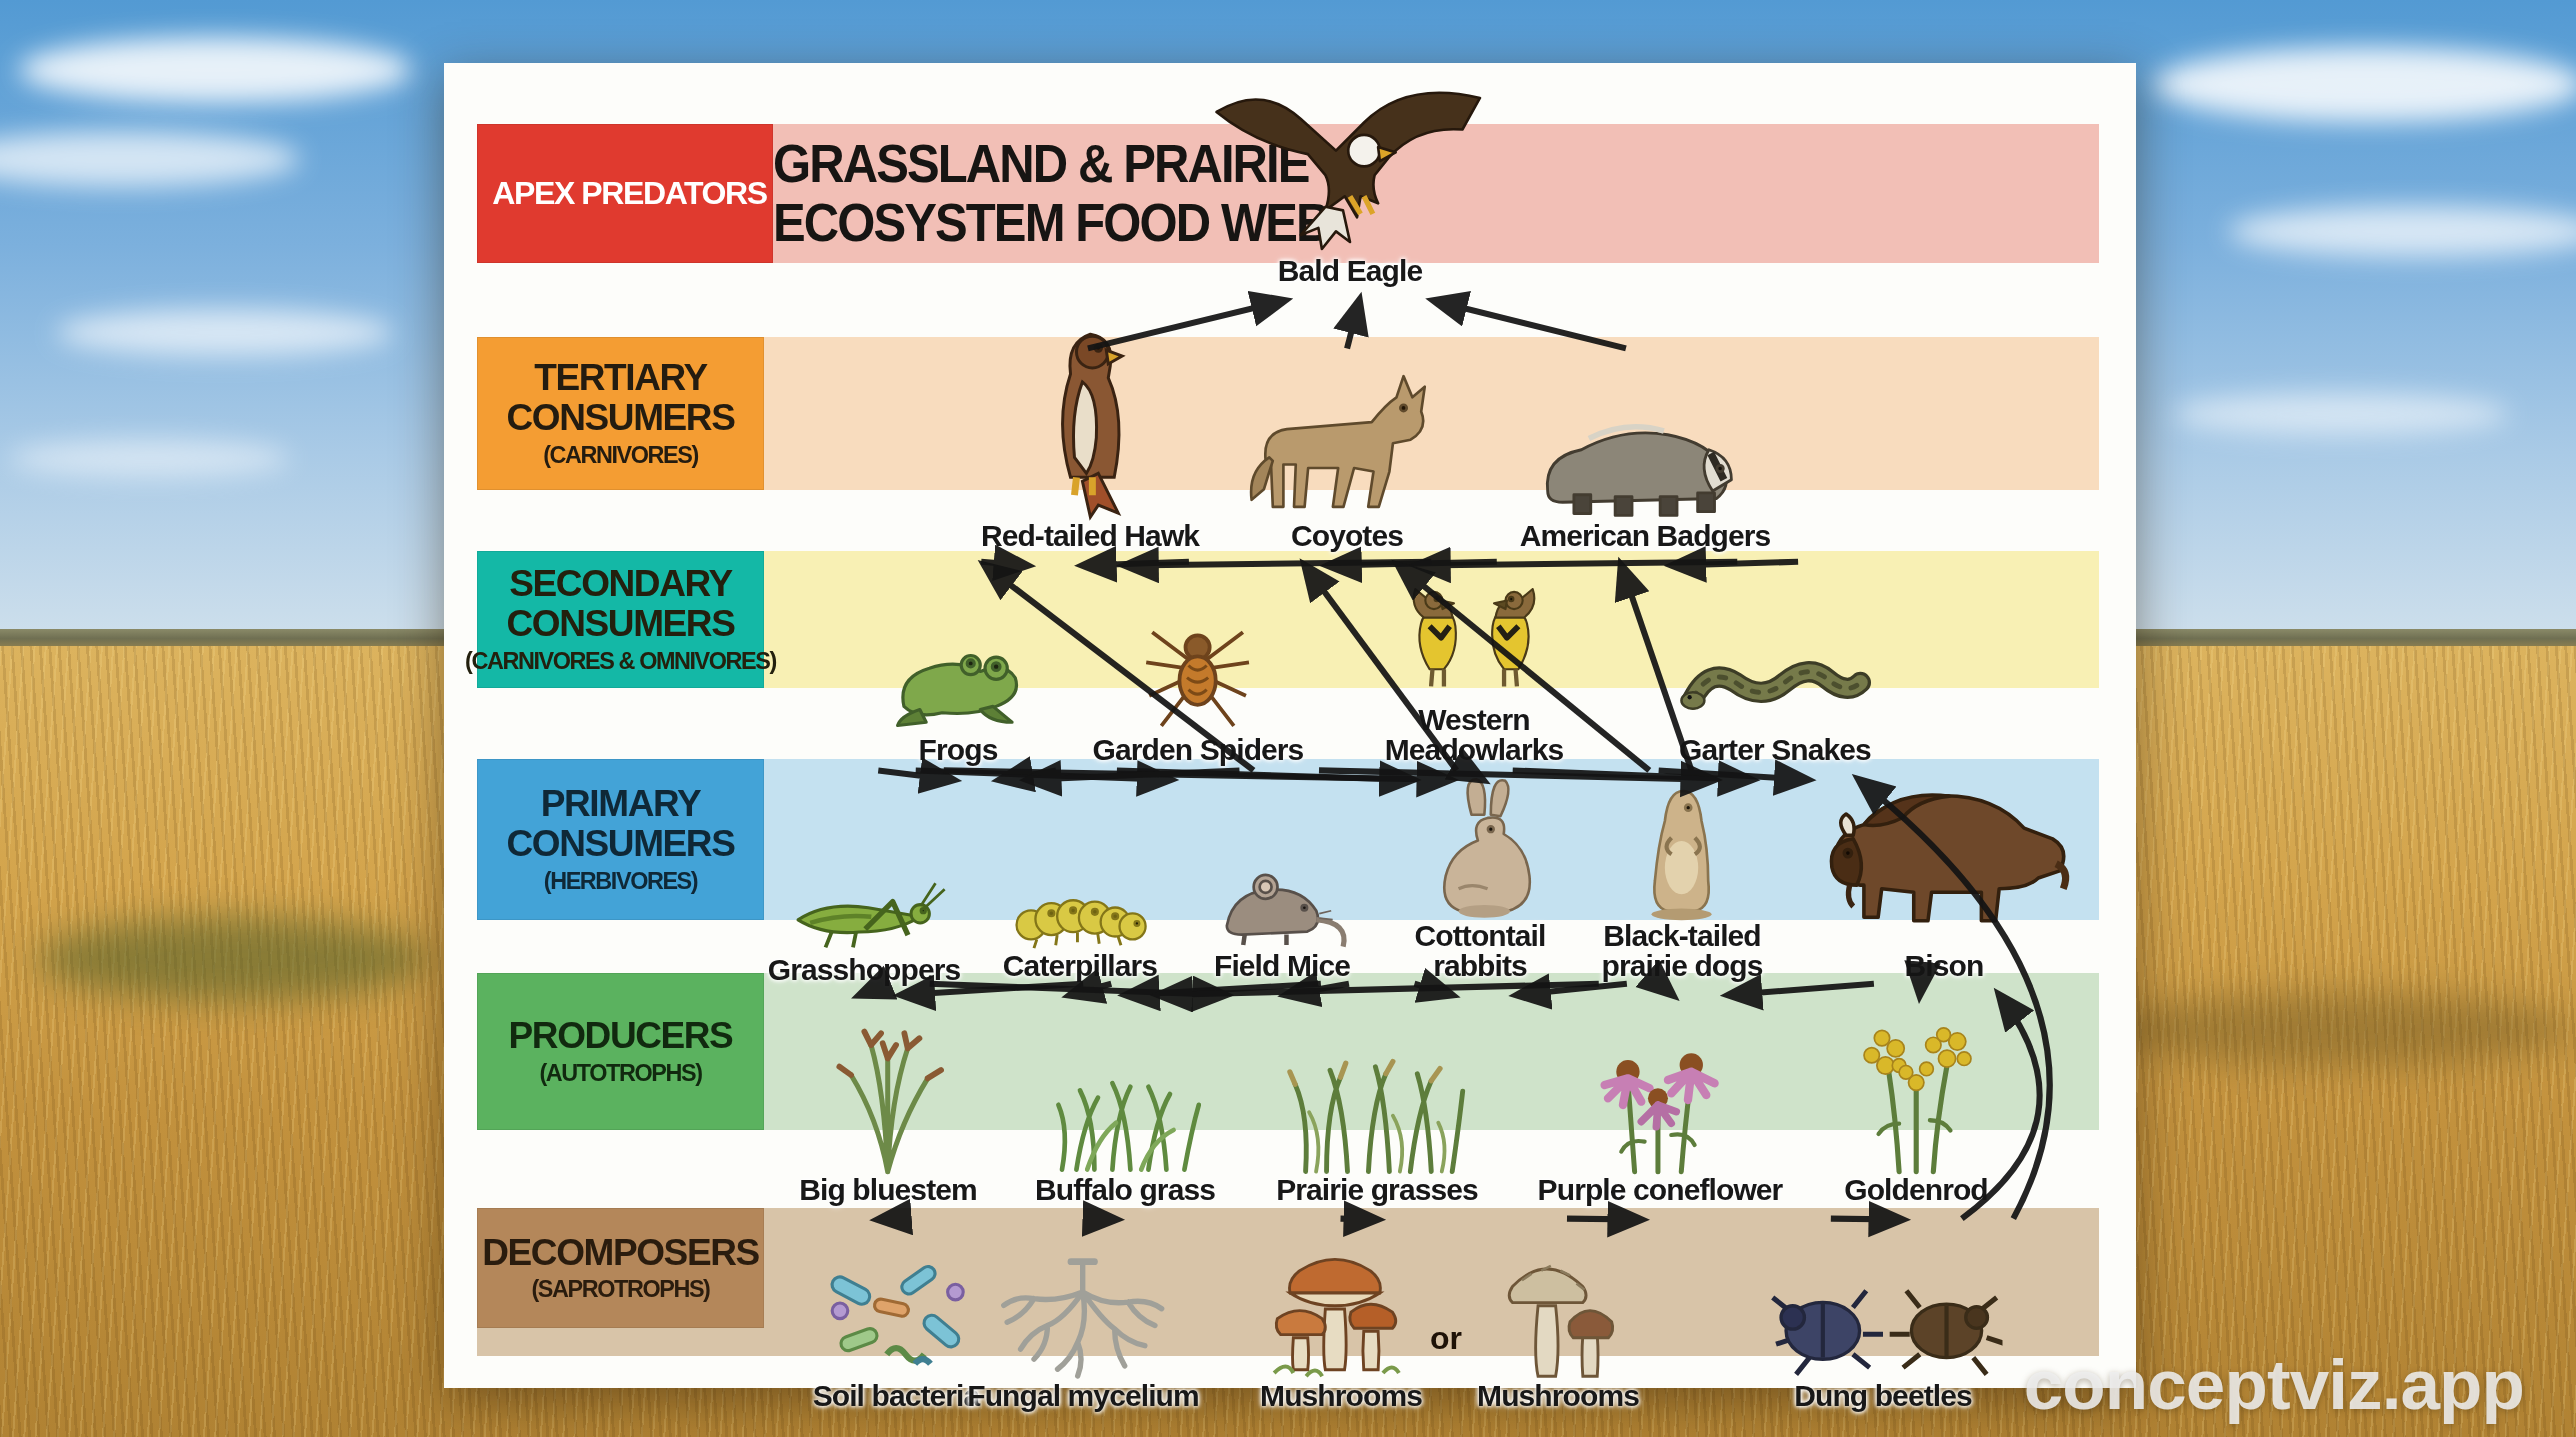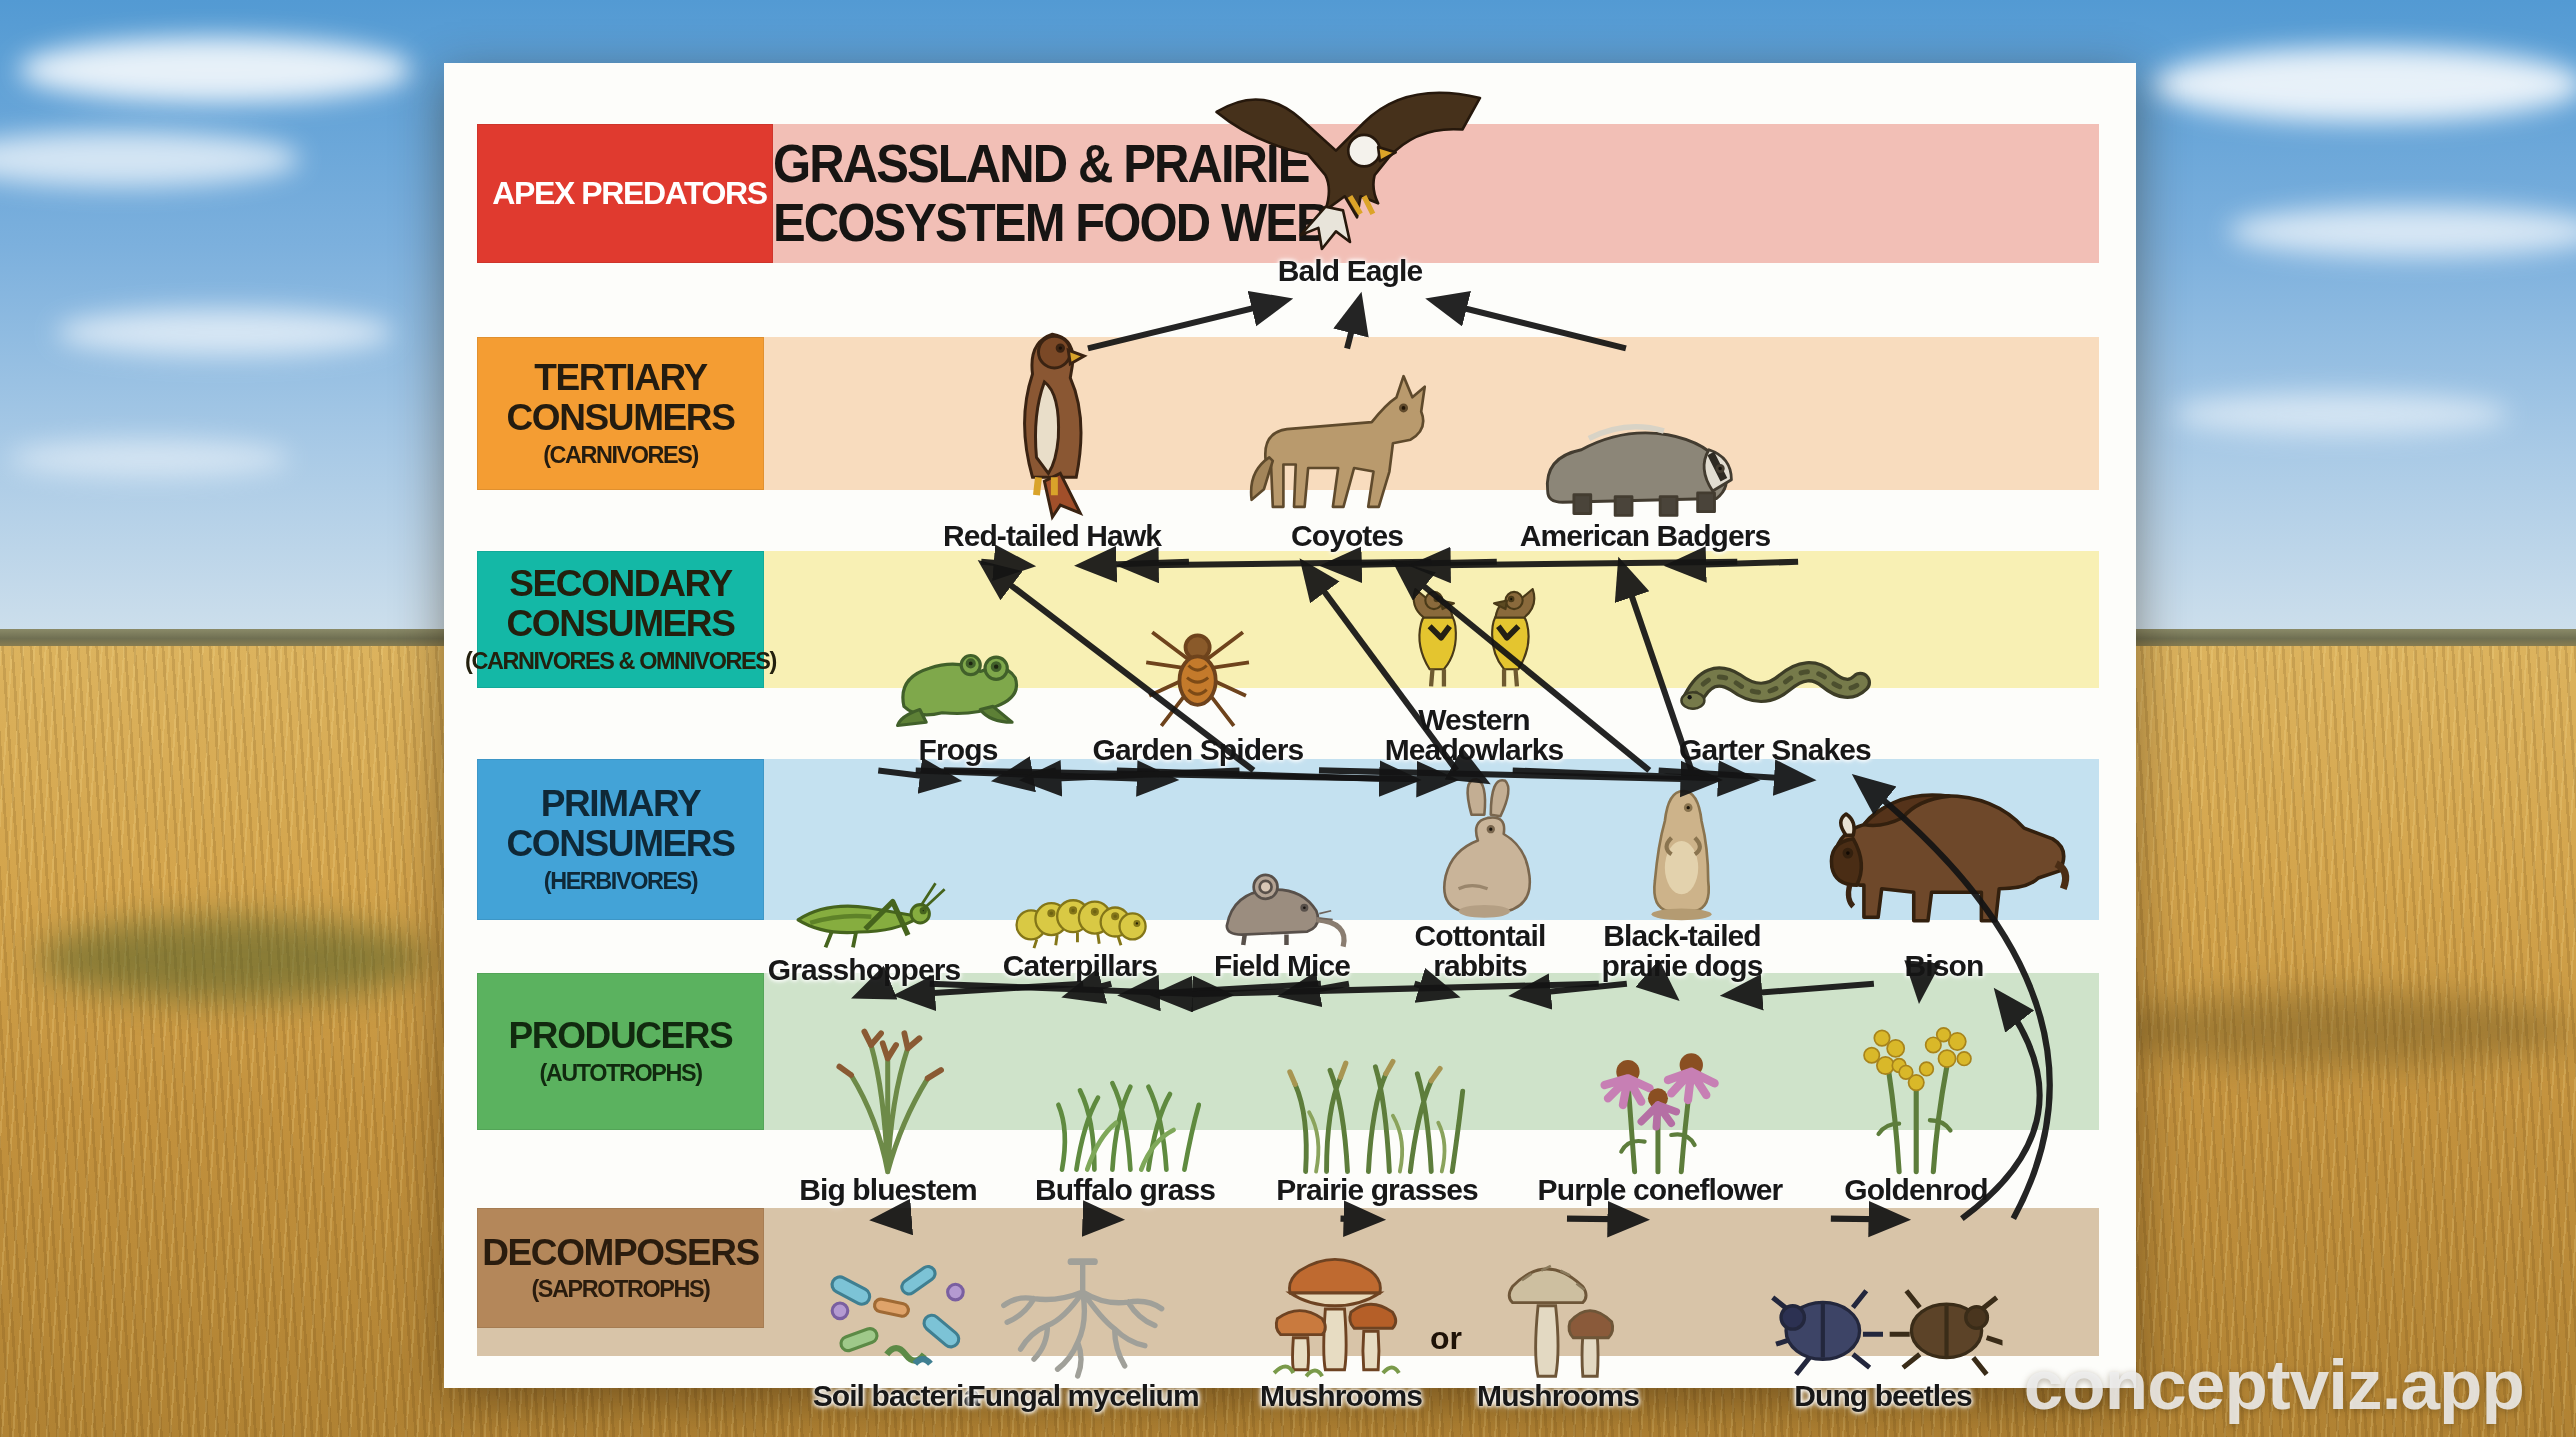--- a/index.html
+++ b/index.html
@@ -117,21 +117,21 @@
 <circle cx="88" cy="40" r="9" fill="#f4f2ec"></circle>
 <path d="M96 38 l10 3 -9 5 z" fill="#dca428"></path>
 <path d="M80 66 l6 10 M88 66 l5 10" stroke="#dca428" stroke-width="3" fill="none"></path>
             </g>
           </svg>
         </div>
         <div class="nlabel">
           <div>Bald Eagle</div>
         </div>
       </div>
-      <div class="node" style="left: 608px; bottom: 836px;">
+      <div class="node" style="left: 646px; bottom: 836px;">
         <div class="icon" style="width: 159px; height: 201px;">
           <svg viewBox="0 0 80 100" preserveAspectRatio="xMidYMax meet" width="159" height="201">
             <g stroke="#3a2312" stroke-width="1.5">
 <path d="M40 6 Q52 8 50 22 L49 28 Q58 48 52 78 L30 78 Q22 50 30 26 Q28 10 40 6 Z" fill="#8a5733"></path>
 <path d="M36 30 Q44 36 43 58 Q42 70 38 76 L32 68 Q30 46 36 30 Z" fill="#e9dec9"></path>
 <circle cx="41" cy="15" r="8" fill="#7a4826"></circle>
               <circle cx="44" cy="13" r="1.6" fill="#1c1008"></circle>
 <path d="M48 14 l8 3 -7 4 z" fill="#d9a32a"></path>
 <path d="M44 76 L54 96 L44 92 L40 98 L36 80 Z" fill="#a14f2a"></path>
 <path d="M33 78 l-1 9 M41 78 l0 9" stroke="#d9a32a" stroke-width="3.5" fill="none"></path>

